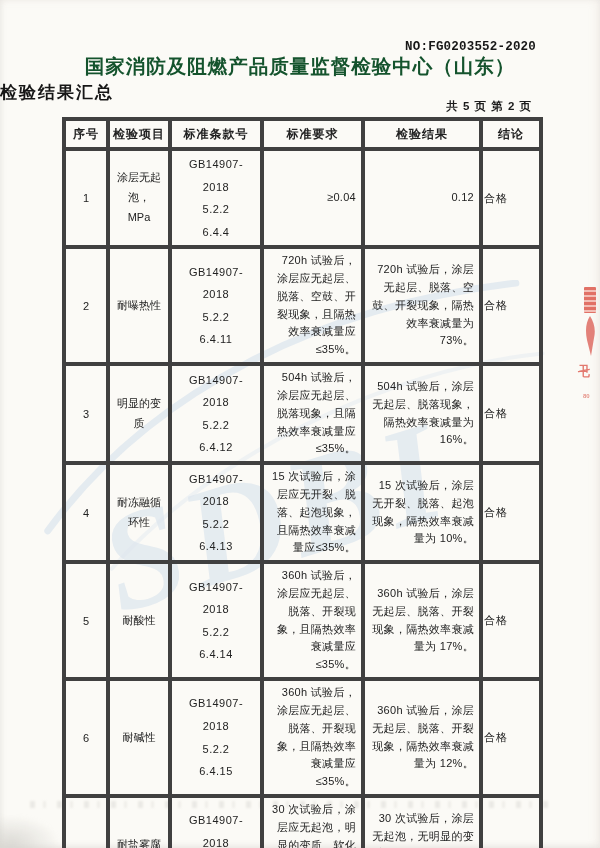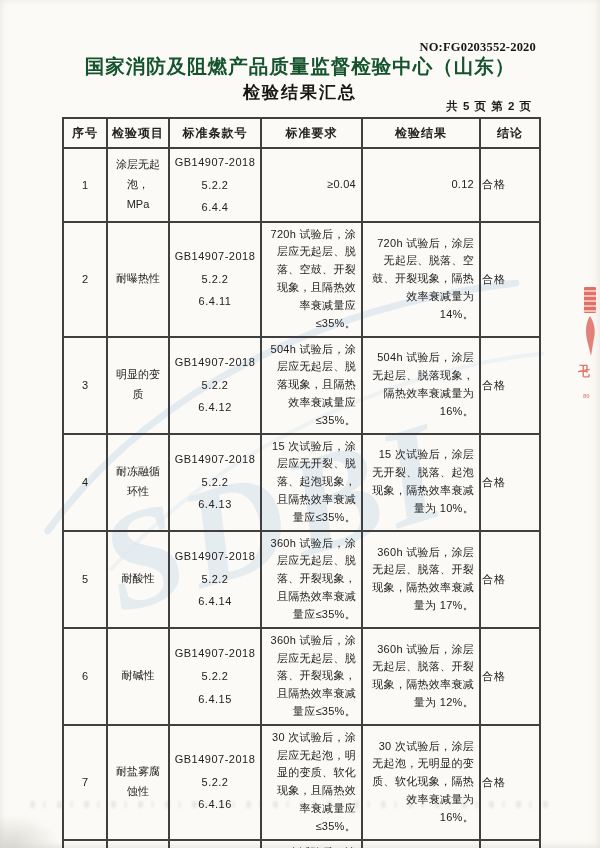--- a/index.html
+++ b/index.html
@@ -12,51 +12,51 @@
     color:#1f1f1f;
     -webkit-font-smoothing:antialiased;
   }
   .page{
     position:absolute;inset:0;
     box-shadow:inset -4px 0 8px rgba(190,160,150,.10), inset 3px 0 6px rgba(0,0,0,.03), inset 0 -3px 6px rgba(0,0,0,.04);
   }
   
   .report-no{
     position:absolute;top:40px;right:64px;
-    font-family:Liberation Serif, serif;
+    font-family:Liberation Mono, monospace;
     font-weight:bold;font-size:12.5px;letter-spacing:.2px;color:#171717;
   }
   .org-title{
     position:absolute;top:53px;left:0;width:100%;
     text-align:center;font-size:19.5px;font-weight:bold;
     letter-spacing:1px;color:#14532d;
   }
   .subtitle{
     position:absolute;top:81px;left:0;width:100%;
-    text-align:center;font-size:17px;font-weight:bold;
+    text-align:left;font-size:17px;font-weight:bold;
     letter-spacing:2px;color:#161616;
   }
   .page-info{
     position:absolute;top:99px;right:68px;
     font-size:11.5px;font-weight:bold;letter-spacing:1px;color:#1b1b1b;
   }
   
   .watermark{
     position:absolute;left:25px;top:280px;width:540px;height:340px;
     pointer-events:none;z-index:1;
   }
   
   table.report{
     position:absolute;left:62px;top:117px;z-index:2;
     width:477px;border-collapse:collapse;table-layout:fixed;
     background:transparent;
     font-size:11px;color:#222;
   }
   table.report th, table.report td{
-    border:2px solid #404040;
+    border:4px solid #404040;
     vertical-align:middle;
     background:transparent;
     overflow:hidden;
   }
   table.report{border:2px solid #1c1c1c;}
   th{font-size:12px;font-weight:bold;letter-spacing:1px;padding:2px;}
   td.c-no{text-align:center;}
   td.c-item{text-align:center;padding:2px 5px;white-space:pre-line;line-height:1.8;}
   td.c-clause{text-align:center;padding:2px 4px;white-space:pre-line;line-height:2.05;letter-spacing:.5px;}
   td.c-req, td.c-res{text-align:right;padding:3px 5px 3px 7px;line-height:1.62;letter-spacing:.3px;}
@@ -144,21 +144,21 @@
       <td class="c-res">0.12</td>
       <td class="c-con">合格</td>
     </tr>
     <tr class="h-r2">
       <td class="c-no">2</td>
       <td class="c-item">耐曝热性</td>
       <td class="c-clause">GB14907-2018
 5.2.2
 6.4.11</td>
       <td class="c-req">720h 试验后，涂层应无起层、脱落、空鼓、开裂现象，且隔热效率衰减量应≤35%。</td>
-      <td class="c-res">720h 试验后，涂层无起层、脱落、空鼓、开裂现象，隔热效率衰减量为 14%。</td>
+      <td class="c-res">720h 试验后，涂层无起层、脱落、空鼓、开裂现象，隔热效率衰减量为 73%。</td>
       <td class="c-con">合格</td>
     </tr>
     <tr class="h-r3">
       <td class="c-no">3</td>
       <td class="c-item">明显的变质</td>
       <td class="c-clause">GB14907-2018
 5.2.2
 6.4.12</td>
       <td class="c-req">504h 试验后，涂层应无起层、脱落现象，且隔热效率衰减量应≤35%。</td>
       <td class="c-res">504h 试验后，涂层无起层、脱落现象，隔热效率衰减量为 16%。</td>

